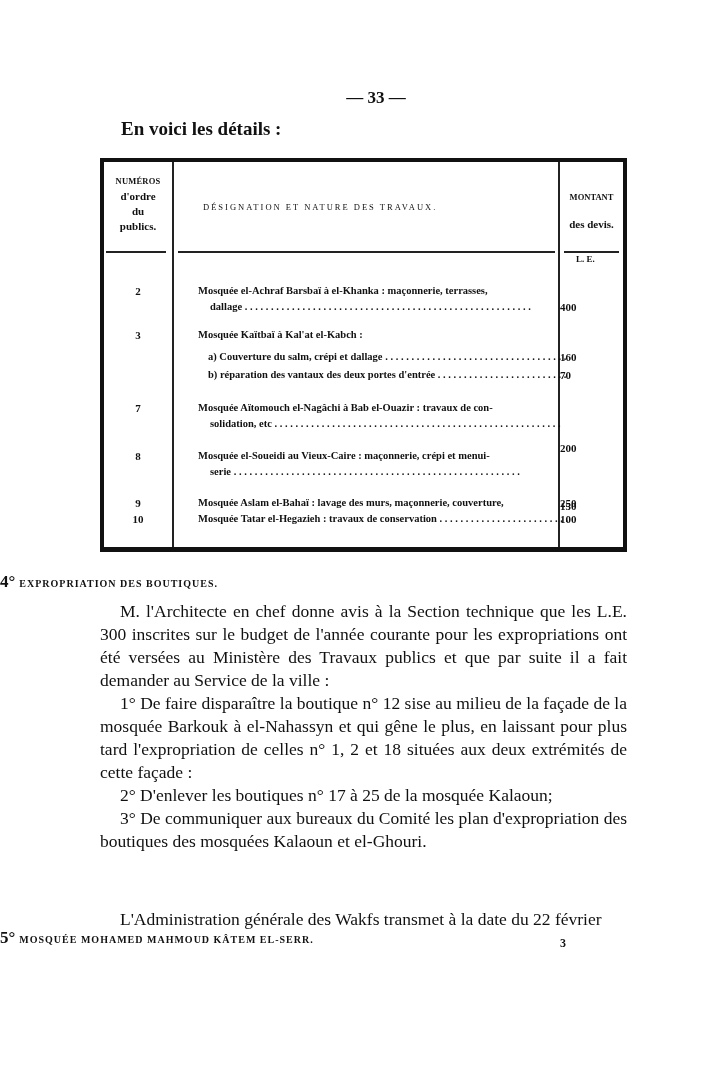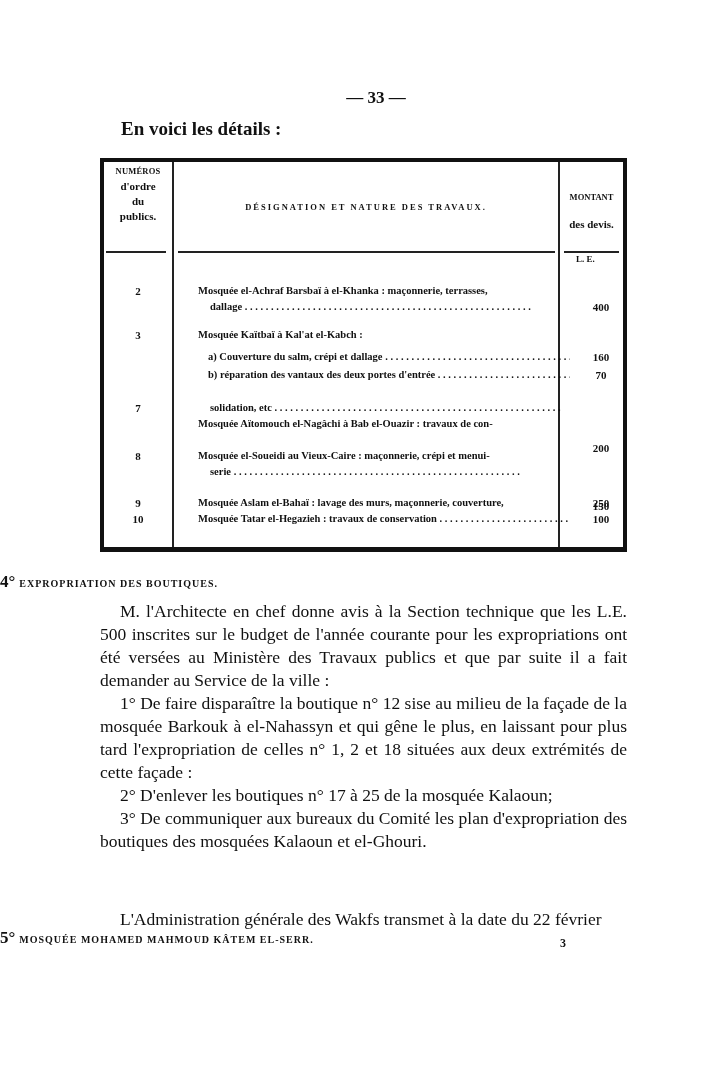--- a/index.html
+++ b/index.html
@@ -12,39 +12,39 @@
   .table { left:100px; top:158px; width:519px; height:385px;
            border:4px solid #111; border-top-width:4px; border-bottom-width:5px; }
   .vline { position:absolute; top:0; bottom:0; width:2px; background:#222; }
   .vline.c1 { left:68px; }
   .vline.c2 { left:454px; }
   .hline { position:absolute; height:2px; background:#222; top:89px; }
   .hline.h1 { left:2px; width:60px; }
   .hline.h2 { left:74px; width:377px; }
   .hline.h3 { left:460px; width:55px; }
 
-  .th-num { position:absolute; left:0; top:2px; width:68px; text-align:center;
+  .th-num { position:absolute; left:0; top:12px; width:68px; text-align:center;
             font-family:"Liberation Serif",serif; font-weight:bold; font-size:11px; line-height:15px; }
   .th-num .sc { font-size:8.5px; letter-spacing:0.2px; }
-  .th-des { position:absolute; left:70px; top:40px; width:384px; text-align:center;
-            font-family:"Liberation Serif",serif; font-weight:bold; font-size:8.5px; letter-spacing:2px; }
+  .th-des { position:absolute; left:70px; top:40px; width:384px; text-align:left;
+            font-family:"Liberation Serif",serif; font-weight:normal; font-size:8.5px; letter-spacing:2px;padding-left:29px; }
   .th-mon { position:absolute; left:456px; top:22px; width:63px; text-align:center;
             font-family:"Liberation Serif",serif; font-weight:bold; font-size:11px; line-height:27px; }
   .th-mon .sc { font-size:8.5px; }
   .unit { position:absolute; left:456px; top:92px; width:51px; text-align:center;
           font-family:"Liberation Serif",serif; font-weight:bold; font-size:9px; }
 
   .row { position:absolute; left:0; width:519px; font-family:"Liberation Serif",serif;
          font-weight:bold; font-size:10.5px; line-height:16px; }
   .row .num { position:absolute; left:0; width:68px; text-align:center; font-size:11px; }
   .row .des { position:absolute; left:94px; width:372px; }
   .row .des .line { display:block; white-space:nowrap; overflow:hidden; }
   .row .des .ind { padding-left:12px; }
   .row .des .sub { padding-left:10px; }
-  .row .amt { position:absolute; left:456px; width:82px; text-align:center; font-size:11px; }
+  .row .amt { position:absolute; left:456px; width:82px; text-align:left; font-size:11px; }
   .dots::after { content:" . . . . . . . . . . . . . . . . . . . . . . . . . . . . . . . . . . . . . . . . . . . . . . . . . . . . . . ."; }
 
   .sec-title { left:0; width:720px; font-family:"Liberation Serif",serif; font-weight:bold; }
   .sec-title .n { font-size:17px; }
   .sec-title .t { font-size:10px; letter-spacing:1px; }
   .para { left:100px; width:527px; font-family:"Liberation Serif",serif; font-size:17.5px; line-height:23px; text-align:justify; }
   .para p { margin:0; }
   .para .first { text-indent:20px; }
   .folio { top:936px; left:560px; font-size:12px; font-weight:bold; font-family:"Liberation Serif",serif; }
 </style>
@@ -98,22 +98,22 @@
   <div class="row" style="top:205px;">
     <span class="des">
         <span class="line sub dots">b) réparation des vantaux des deux portes d'entrée</span>
       </span>
     <span class="amt">70</span>
   </div>
 
   <div class="row" style="top:238px;">
     <span class="num">7</span>
     <span class="des">
+      <span class="line">Mosquée Aïtomouch el-Nagâchi à Bab el-Ouazir : travaux de con-</span>
       <span class="line ind dots">solidation, etc</span>
-      <span class="line">Mosquée Aïtomouch el-Nagâchi à Bab el-Ouazir : travaux de con-</span>
     </span>
     <span class="amt" style="top:16px;margin-top:24px;">200</span>
   </div>
 
   <div class="row" style="top:286px;">
     <span class="num">8</span>
     <span class="des">
       <span class="line">Mosquée el-Soueidi au Vieux-Caire : maçonnerie, crépi et menui-</span>
       <span class="line ind dots">serie</span>
     </span>
@@ -135,21 +135,21 @@
       </span>
     <span class="amt">100</span>
   </div>
 </div>
 
 <div class="abs sec-title" style="top:572px;">
   <span class="n">4°</span>
   <span class="t">EXPROPRIATION DES BOUTIQUES.</span>
 </div>
 <div class="abs para" style="top:600px;">
-  <p class="first">M. l'Architecte en chef donne avis à la Section technique que les L.E. 500 inscrites sur le budget de l'année courante pour les expropriations ont été versées au Ministère des Travaux publics et que par suite il a fait demander au Service de la ville :</p>
+  <p class="first">M. l'Architecte en chef donne avis à la Section technique que les L.E. 300 inscrites sur le budget de l'année courante pour les expropriations ont été versées au Ministère des Travaux publics et que par suite il a fait demander au Service de la ville :</p>
   <p class="first">1° De faire disparaître la boutique n° 12 sise au milieu de la façade de la mosquée Barkouk à el-Nahassyn et qui gêne le plus, en laissant pour plus tard l'expropriation de celles n° 1, 2 et 18 situées aux deux extrémités de cette façade :</p>
   <p class="first">2° D'enlever les boutiques n° 17 à 25 de la mosquée Kalaoun;</p>
   <p class="first">3° De communiquer aux bureaux du Comité les plan d'expropriation des boutiques des mosquées Kalaoun et el-Ghouri.</p>
 </div>
 
 <div class="abs sec-title" style="top:928px;">
   <span class="n">5°</span>
   <span class="t">MOSQUÉE MOHAMED MAHMOUD KÂTEM EL-SERR.</span>
 </div>
 <div class="abs para" style="top:908px;">

